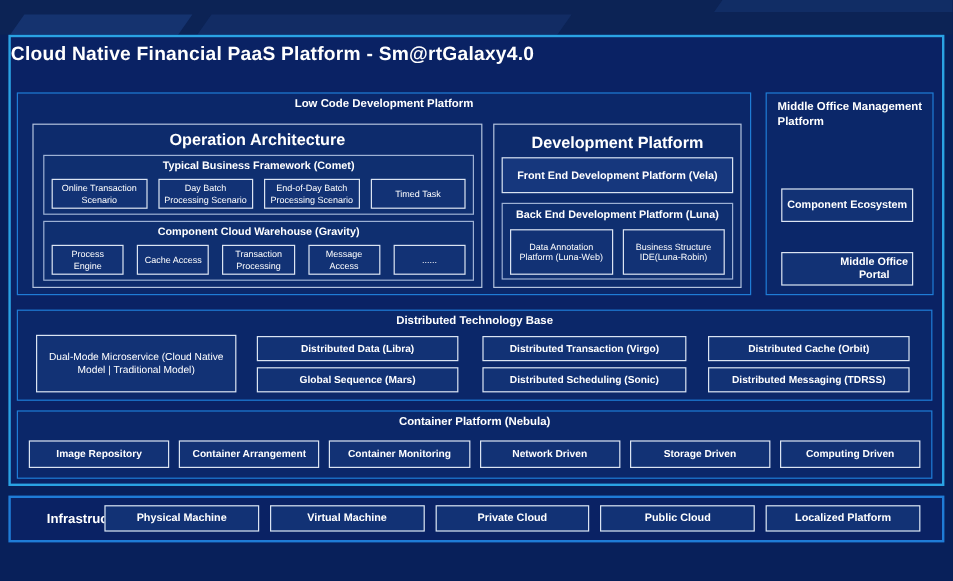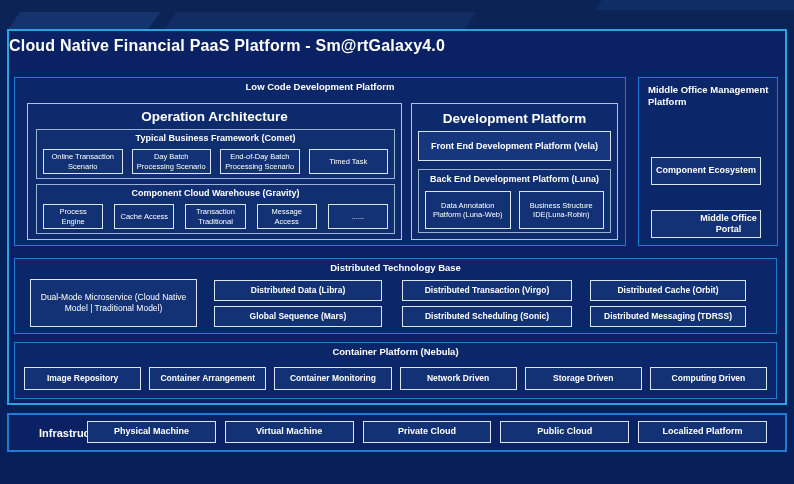--- a/index.html
+++ b/index.html
@@ -63,21 +63,21 @@
   .midoffice { left:629px; top:46px; width:140px; height:169px; }
   .midoffice-label { position:absolute; left:9px; top:6px; width:126px; font-size:9.5px; font-weight:bold; line-height:1.25; text-align:left; }
   .mo-item { position:absolute; left:12px; width:110px; height:28px; font-size:9px; font-weight:bold; }
   .mo-0 { top:37px; } .mo-1 { top:79px; } .mo-2 { top:132px;padding-left:48px; }
 
   
   .distributed { left:5px; top:227px; width:763px; height:76px; }
   .dualmode { position:absolute; left:15px; top:20px; width:167px; height:48px; font-size:8.5px; }
   .d-item { position:absolute; height:21px; font-size:8.5px; font-weight:bold; }
   .dr1 { top:21px; } .dr2 { top:47px; }
-  .dc1 { left:199px; width:168px; } .dc2 { left:387px; width:170px; } .dc3 { left:575px; width:156px; }
+  .dc1 { left:199px; width:168px; } .dc2 { left:387px; width:170px; } .dc3 { left:575px; width:168px; }
 
   
   .containerp { left:5px; top:311px; width:763px; height:57px; }
   .ct-row { left:9px; right:9px; top:24px; height:23px; gap:8px; }
   .ct-row .leaf { font-size:8.5px; font-weight:bold; }
 
   
   .infra {
     position:absolute; left:7px; top:413px; width:780px; height:39px;
     border:2px solid #1f7cd6; background:#0a2264;
@@ -113,21 +113,21 @@
             <div class="leaf">End-of-Day Batch Processing Scenario</div>
             <div class="leaf">Timed Task</div>
           </div>
         </div>
 
         <div class="group gravity">
           <div class="group-title">Component Cloud Warehouse (Gravity)</div>
           <div class="row gravity-row">
             <div class="leaf">Process Engine</div>
             <div class="leaf">Cache Access</div>
-            <div class="leaf">Transaction Traditional</div>
+            <div class="leaf">Transaction Processing</div>
             <div class="leaf">Message Access</div>
             <div class="leaf">......</div>
           </div>
         </div>
       </div>
 
       <div class="subsection devplat">
         <div class="subsection-title">Development Platform</div>
         <div class="frontend">Front End Development Platform (Vela)</div>
         <div class="group backend">

